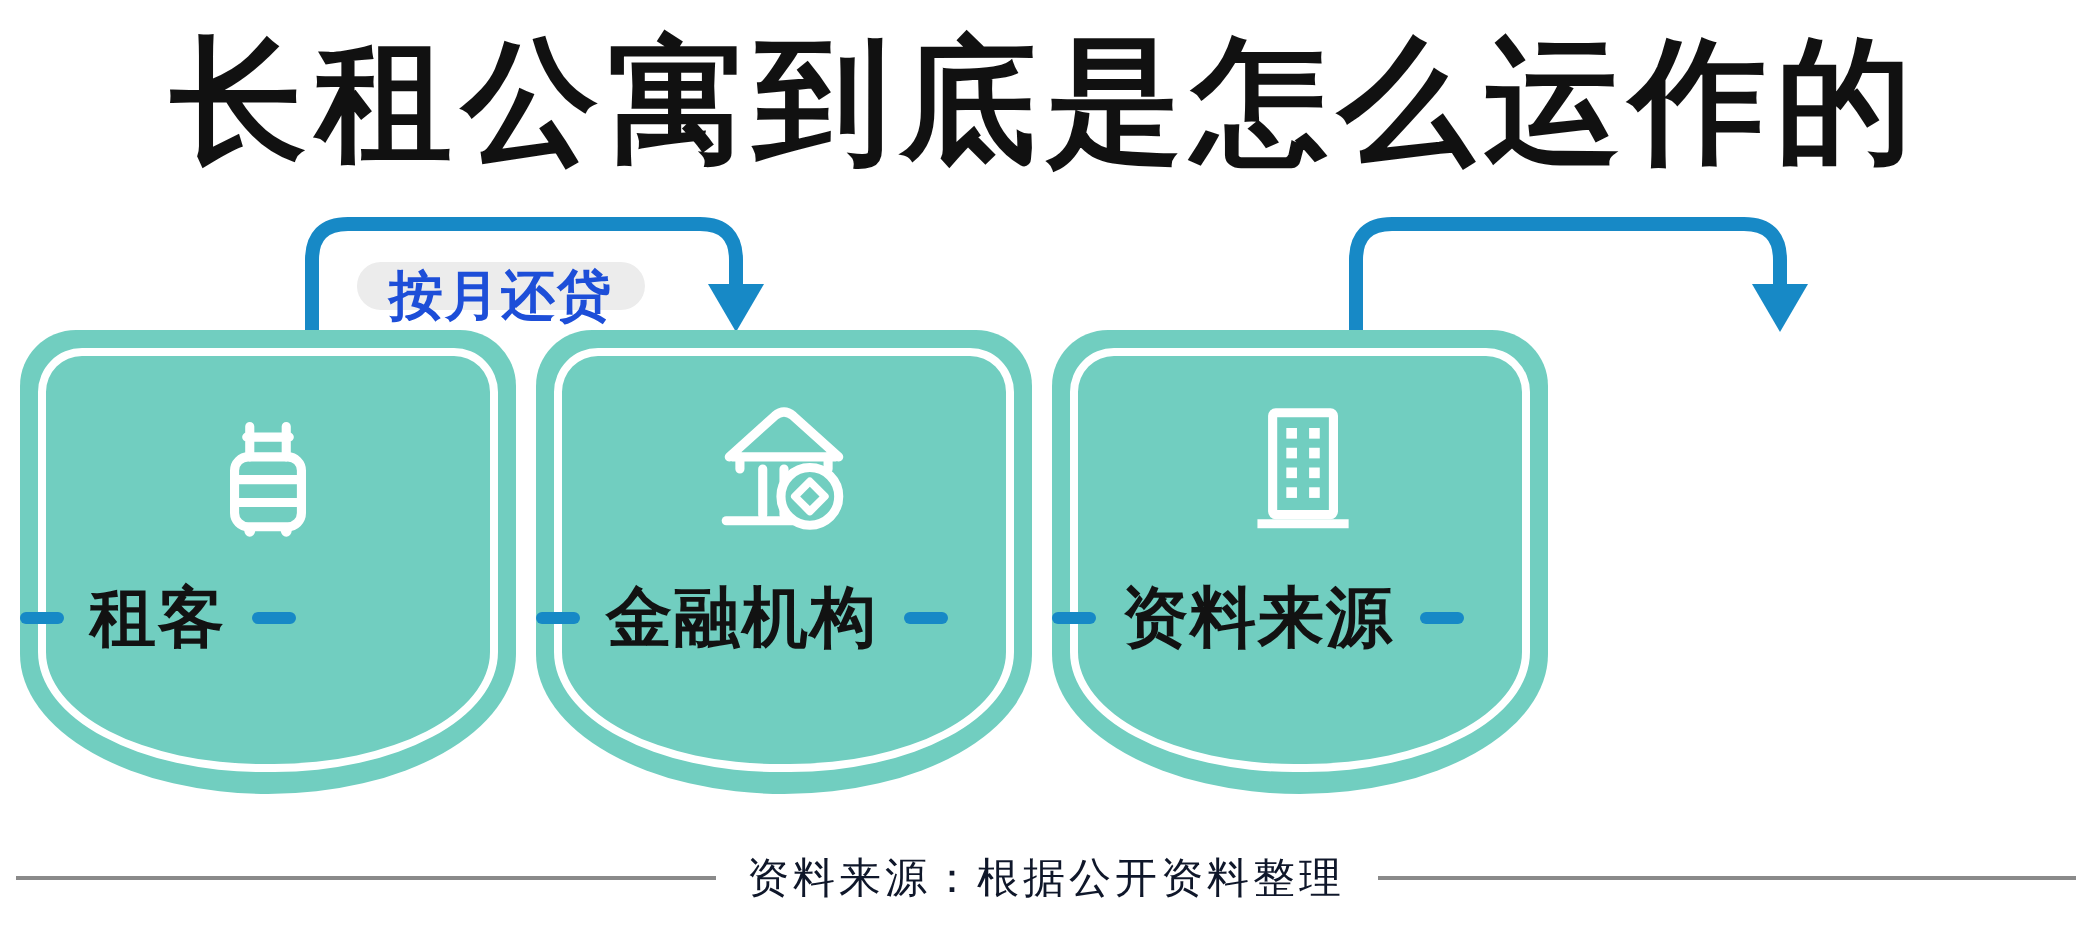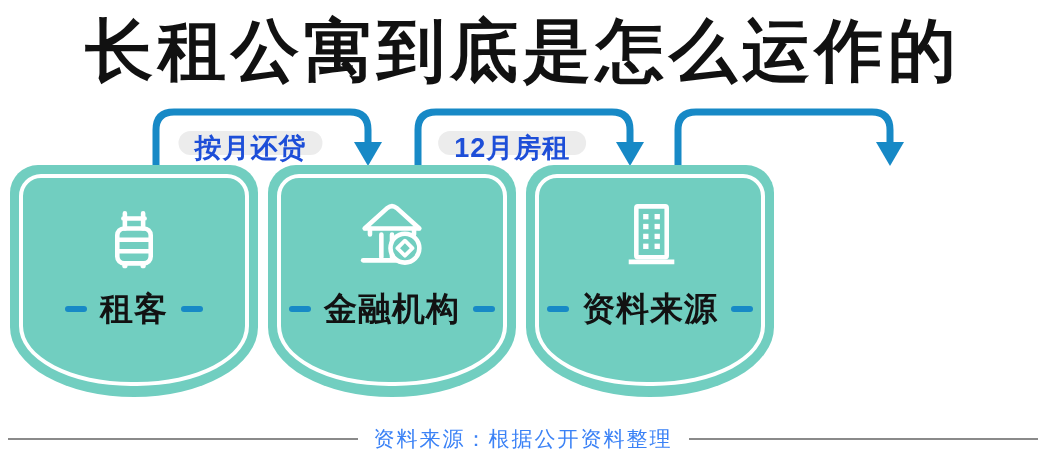--- a/index.html
+++ b/index.html
@@ -30,54 +30,47 @@
   .inner-border{
     position:absolute;left:9px;top:9px;right:9px;bottom:11px;
     border:4px solid #ffffff;
     border-radius:22px 22px 112px 112px / 22px 22px 60px 60px;
     pointer-events:none;
   }
   .icon{position:absolute;top:30px;left:50%;transform:translateX(-50%);width:76px;height:76px;display:block;}
   .icon svg{display:block;width:76px;height:76px;}
   .label-row{
     position:absolute;top:124px;left:0;width:100%;height:40px;
-    display:flex;align-items:center;justify-content:center;gap:13px;
+    display:flex;align-items:center;justify-content:flex-start;gap:13px;
   }
   .dash{display:inline-block;width:22px;height:6px;border-radius:3px;background:#1789c6;}
   .card-label{font-size:33px;font-weight:700;color:#121212;white-space:nowrap;letter-spacing:1px;}
   
   .footer{
     position:absolute;top:424px;left:0;width:100%;height:30px;
     display:flex;align-items:center;gap:16px;padding:0 8px;box-sizing:border-box;
   }
   .rule{flex:1;height:0;border-top:2px solid #8a8a8a;}
-  .source{font-size:21px;color:#3b82f6;white-space:nowrap;letter-spacing:2px;}
+  .source{font-size:21px;color:#0f172a;white-space:nowrap;letter-spacing:2px;}
 </style>
 </head>
 <body>
 
 <div class="canvas">
 
   <h1 class="title">长租公寓到底是怎么运作的</h1>
 
   <div class="connector" style="left:142px">
     <svg width="240" height="64" viewBox="0 0 240 64">
       <path d="M14,64 L14,26 Q14,8 32,8 L208,8 Q226,8 226,26 L226,40" fill="none" stroke="#1789c6" stroke-width="7"></path>
       <polygon points="212,38 240,38 226,62" fill="#1789c6"></polygon>
     </svg>
     <div class="pill">按月还贷</div>
   </div>
 
-  <div class="connector" style="left:404px">
-    <svg width="240" height="64" viewBox="0 0 240 64">
-      <path d="M14,64 L14,26 Q14,8 32,8 L208,8 Q226,8 226,26 L226,40" fill="none" stroke="#1789c6" stroke-width="7"></path>
-      <polygon points="212,38 240,38 226,62" fill="#1789c6"></polygon>
-    </svg>
-    <div class="pill">12月房租</div>
-  </div>
 
   <div class="connector" style="left:664px">
     <svg width="240" height="64" viewBox="0 0 240 64">
       <path d="M14,64 L14,26 Q14,8 32,8 L208,8 Q226,8 226,26 L226,40" fill="none" stroke="#1789c6" stroke-width="7"></path>
       <polygon points="212,38 240,38 226,62" fill="#1789c6"></polygon>
     </svg>
   </div>
 
   <div class="cards">
 

